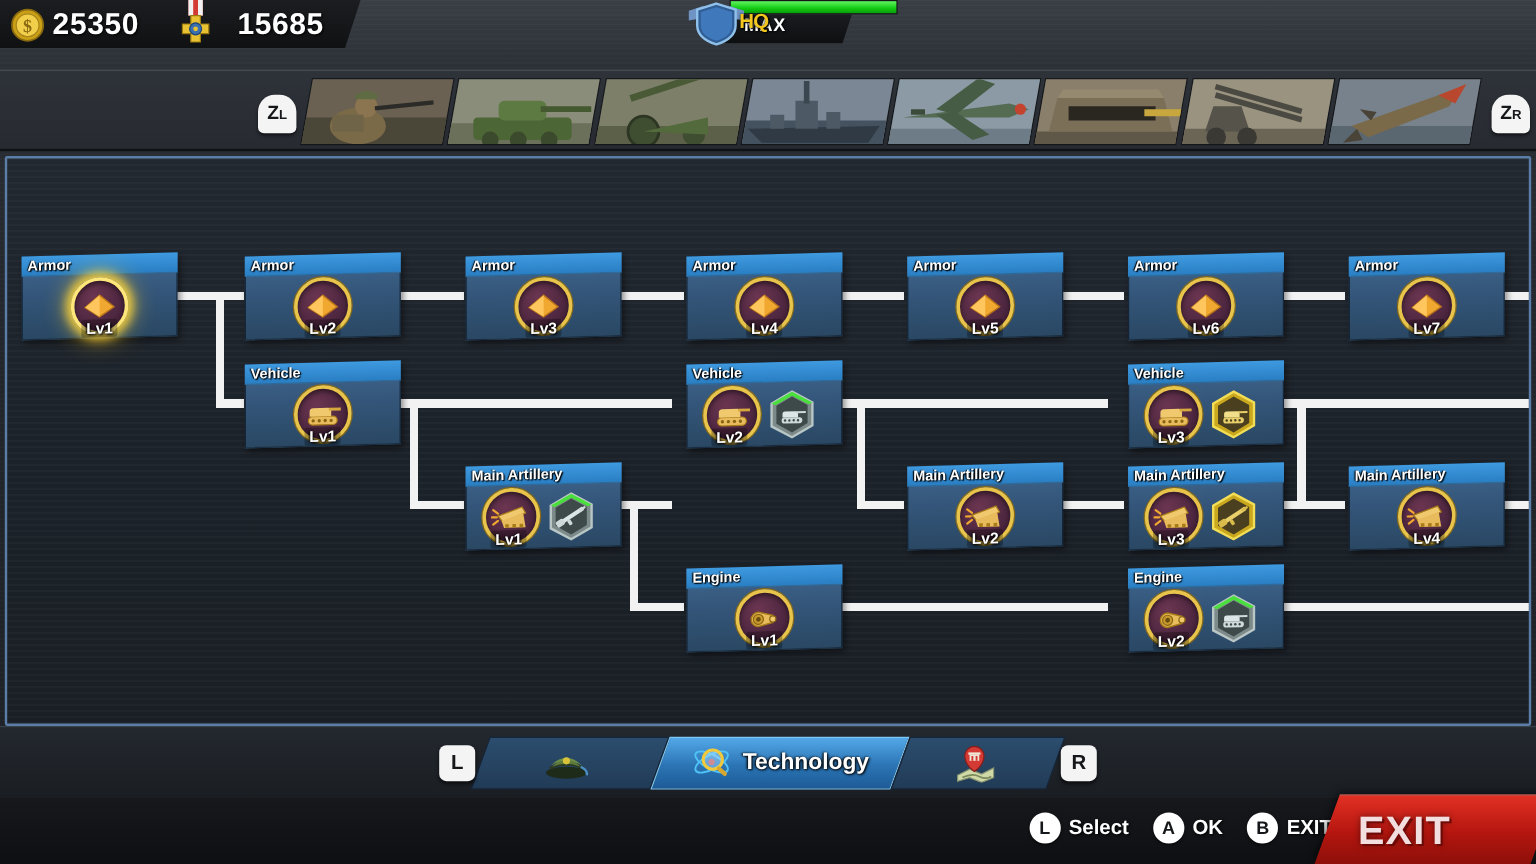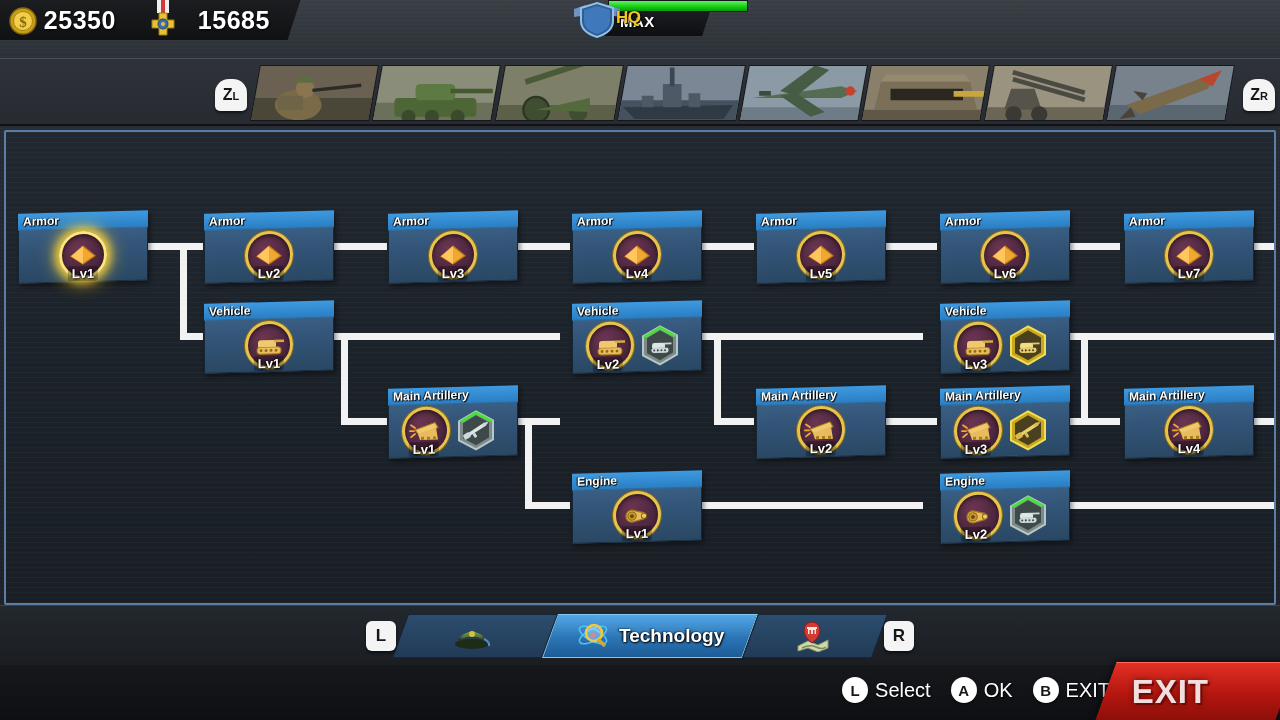--- a/index.html
+++ b/index.html
@@ -212,21 +212,21 @@
     display: flex; align-items: center; gap: 20px;
   }
   .hint { display: flex; align-items: center; gap: 7px; }
   .hint .btn {
     width: 26px; height: 26px; border-radius: 50%;
     background: #fff; display: flex; align-items: center; justify-content: center;
     box-shadow: 0 1px 2px rgba(0,0,0,0.7);
   }
   .hint .btn span { color: #15171a; font-size: 15px; font-weight: bold; }
   .hint .txt {
-    color: #fff; font-size: 20px; font-weight: normal;
+    color: #fff; font-size: 17px; font-weight: bold;
     text-shadow: 1px 1px 2px #000;
   }
   .exit-banner {
     position: absolute; right: -6px; top: 662px; width: 180px; height: 58px;
     background: linear-gradient(180deg, #e23024 0%, #b4160f 55%, #8d0f09 100%);
     transform: skewX(-20deg);
     border-top: 1px solid #ff6a5c;
     box-shadow: -2px -2px 6px rgba(0,0,0,0.5);
   }
   .exit-banner .et {

